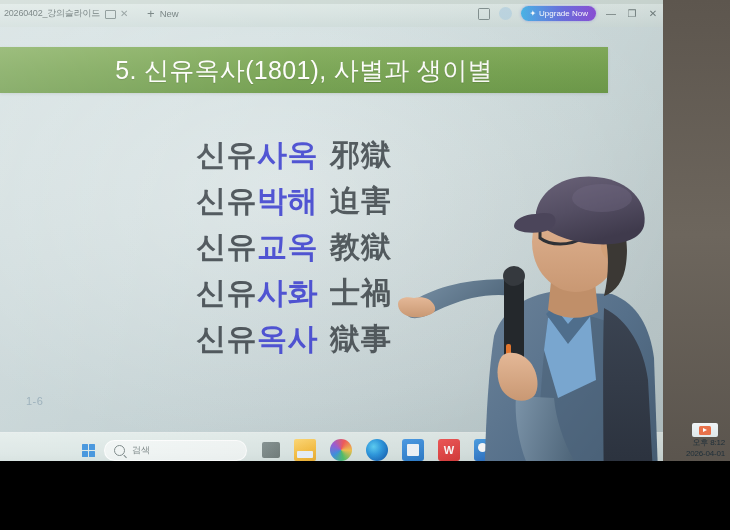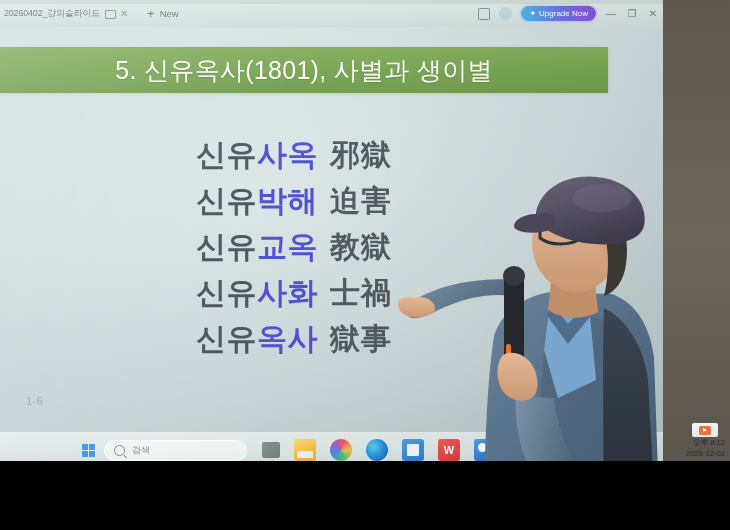--- a/index.html
+++ b/index.html
@@ -502,21 +502,21 @@
     </div>
 
     <div class="screen-sheen"></div>
   </div>
 
   <div class="tray-chip">
     <i></i>
   </div>
   <div class="tray">
     <div>오후 8:12</div>
-    <div>2026-12-02</div>
+    <div>2026-04-01</div>
   </div>
 
   <svg class="presenter" viewBox="0 0 270 362">
     <defs>
       <linearGradient id="jacket" x1="0" y1="0" x2="1" y2="1">
         <stop offset="0%" stop-color="#6b8299"></stop>
         <stop offset="45%" stop-color="#56708a"></stop>
         <stop offset="100%" stop-color="#3f5468"></stop>
       </linearGradient>
       <linearGradient id="vest" x1="0" y1="0" x2="0" y2="1">

